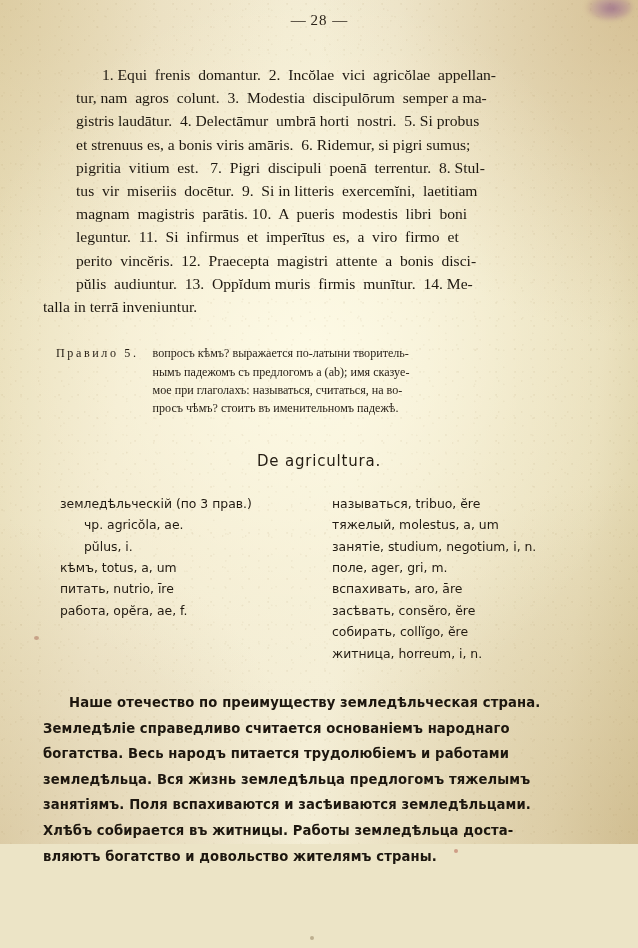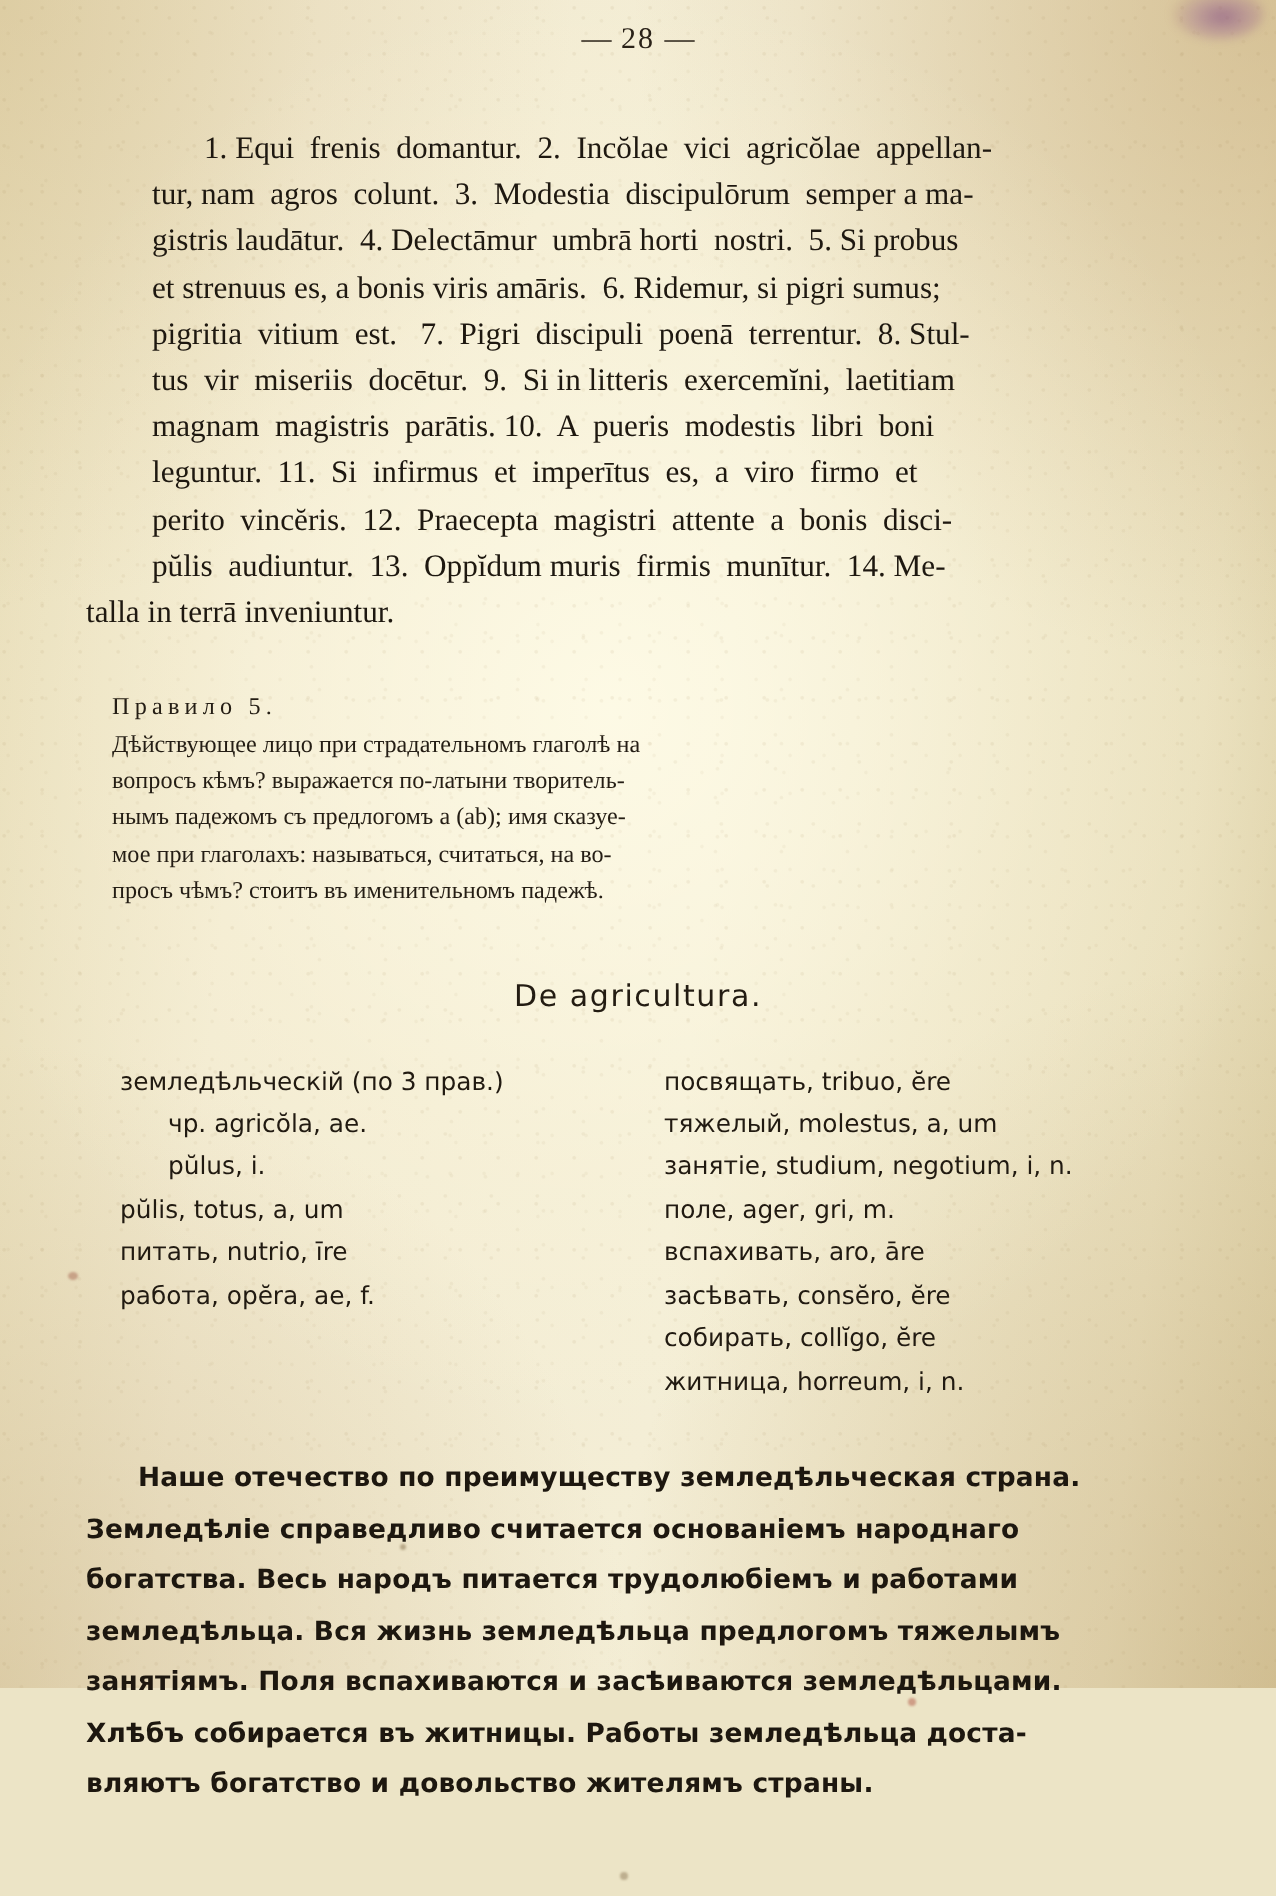--- a/index.html
+++ b/index.html
@@ -115,21 +115,20 @@
   .latin-block .ln.j > span { white-space: pre; }
 
   
   .rule-block {
     margin: 26px 44px 0 56px;
     display: flex;
     align-items: flex-start;
     font-size: 12.1px;
     line-height: 18.4px;
     color: #241d14;
-    flex-direction: column;
   }
   .rule-label {
     flex: 0 0 auto;
     letter-spacing: 2.6px;
     white-space: nowrap;
     padding-top: 0px;
     padding-right: 14px;
   }
   .rule-body {
     flex: 1 1 auto;
@@ -235,49 +234,46 @@
         </span>
       <span class="ln j">
           <span>pŭlis  audiuntur.  13.  Oppĭdum muris  firmis  munītur.  14. Me-</span>
         </span>
       <span class="ln">talla  in  terrā  inveniuntur.</span>
     </div>
 
     <div class="rule-block">
       <div class="rule-label">Правило 5.</div>
       <div class="rule-body">
-        <div class="rl">
-            <span>Дѣйствующее лицо при страдательномъ глаголѣ на</span>
-          </div>
         <div class="rl">
             <span>вопросъ кѣмъ? выражается по-латыни творитель-</span>
           </div>
         <div class="rl">
             <span>нымъ падежомъ съ предлогомъ a (ab); имя сказуе-</span>
           </div>
         <div class="rl">
             <span>мое при глаголахъ: называться, считаться, на во-</span>
           </div>
         <div class="rl last">просъ чѣмъ? стоитъ въ именительномъ падежѣ.</div>
       </div>
     </div>
 
     <div class="section-heading">De agricultura.</div>
 
     <div class="vocab">
       <div class="vocab-col left">
         <div class="vl">земледѣльческiй (по 3 прав.)</div>
         <div class="vl ind">чр. agricŏla, ae.</div>
         <div class="vl ind">pŭlus, i.</div>
-        <div class="vl">pŭlis, totus, a, um</div>
+        <div class="vl">кѣмъ, totus, a, um</div>
         <div class="vl">питать, nutrio, īre</div>
         <div class="vl">работа, opĕra, ae, f.</div>
       </div>
       <div class="vocab-col right">
-        <div class="vl">посвящать, tribuo, ĕre</div>
+        <div class="vl">называться, tribuo, ĕre</div>
         <div class="vl">тяжелый, molestus, a, um</div>
         <div class="vl">занятie, studium, negotium, i, n.</div>
         <div class="vl">поле, ager, gri, m.</div>
         <div class="vl">вспахивать, aro, āre</div>
         <div class="vl">засѣвать, consĕro, ĕre</div>
         <div class="vl">собирать, collĭgo, ĕre</div>
         <div class="vl">житница, horreum, i, n.</div>
       </div>
     </div>
 

